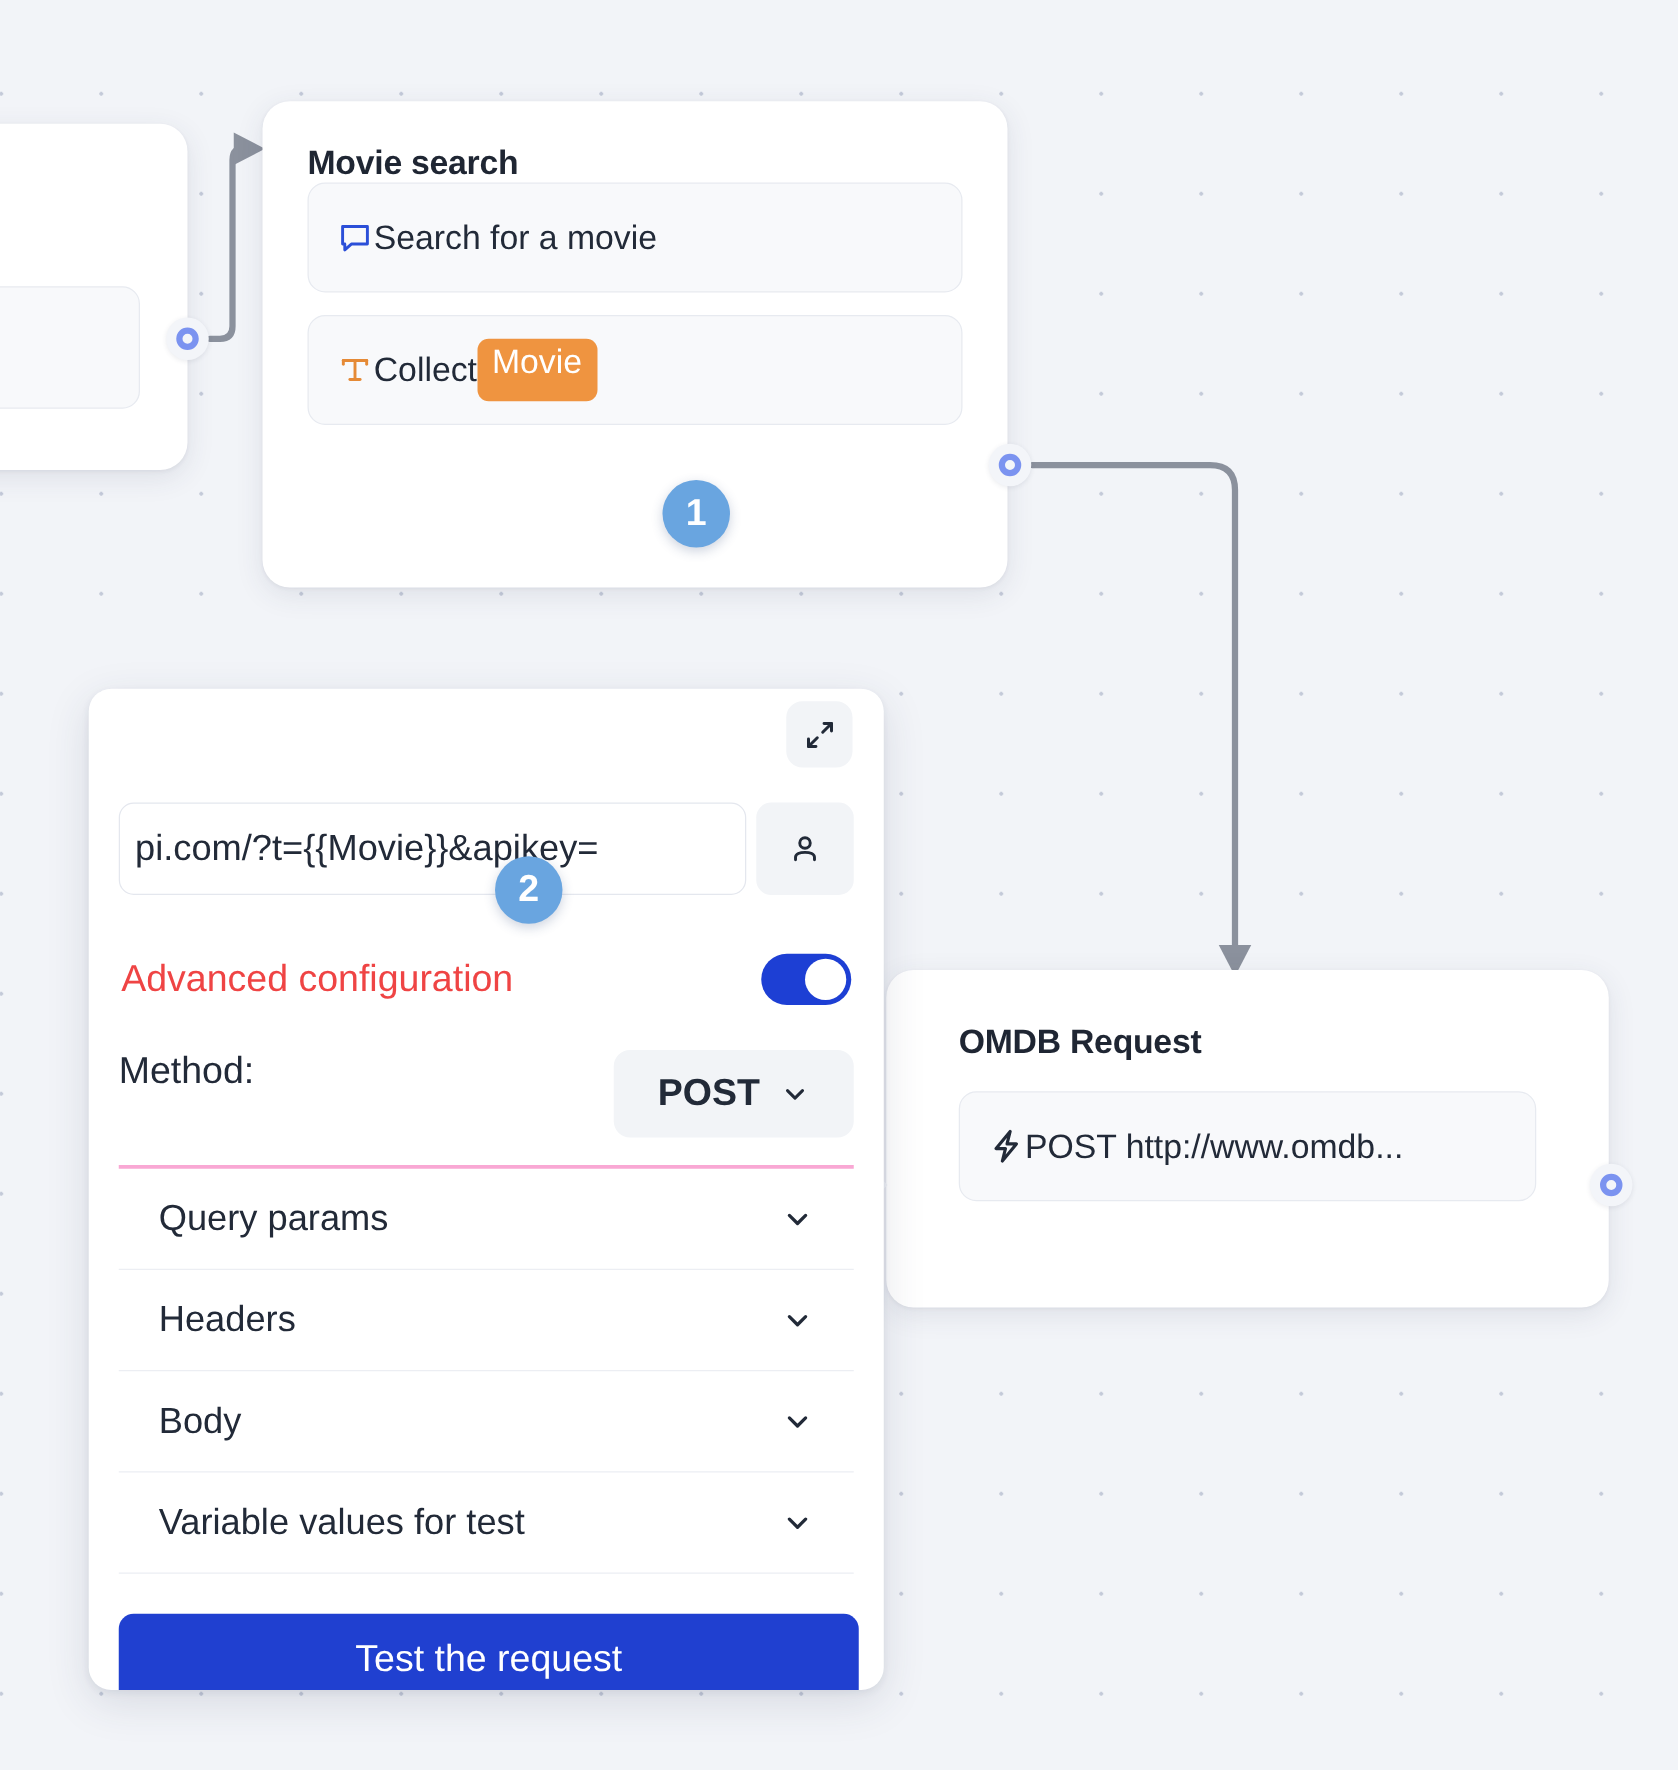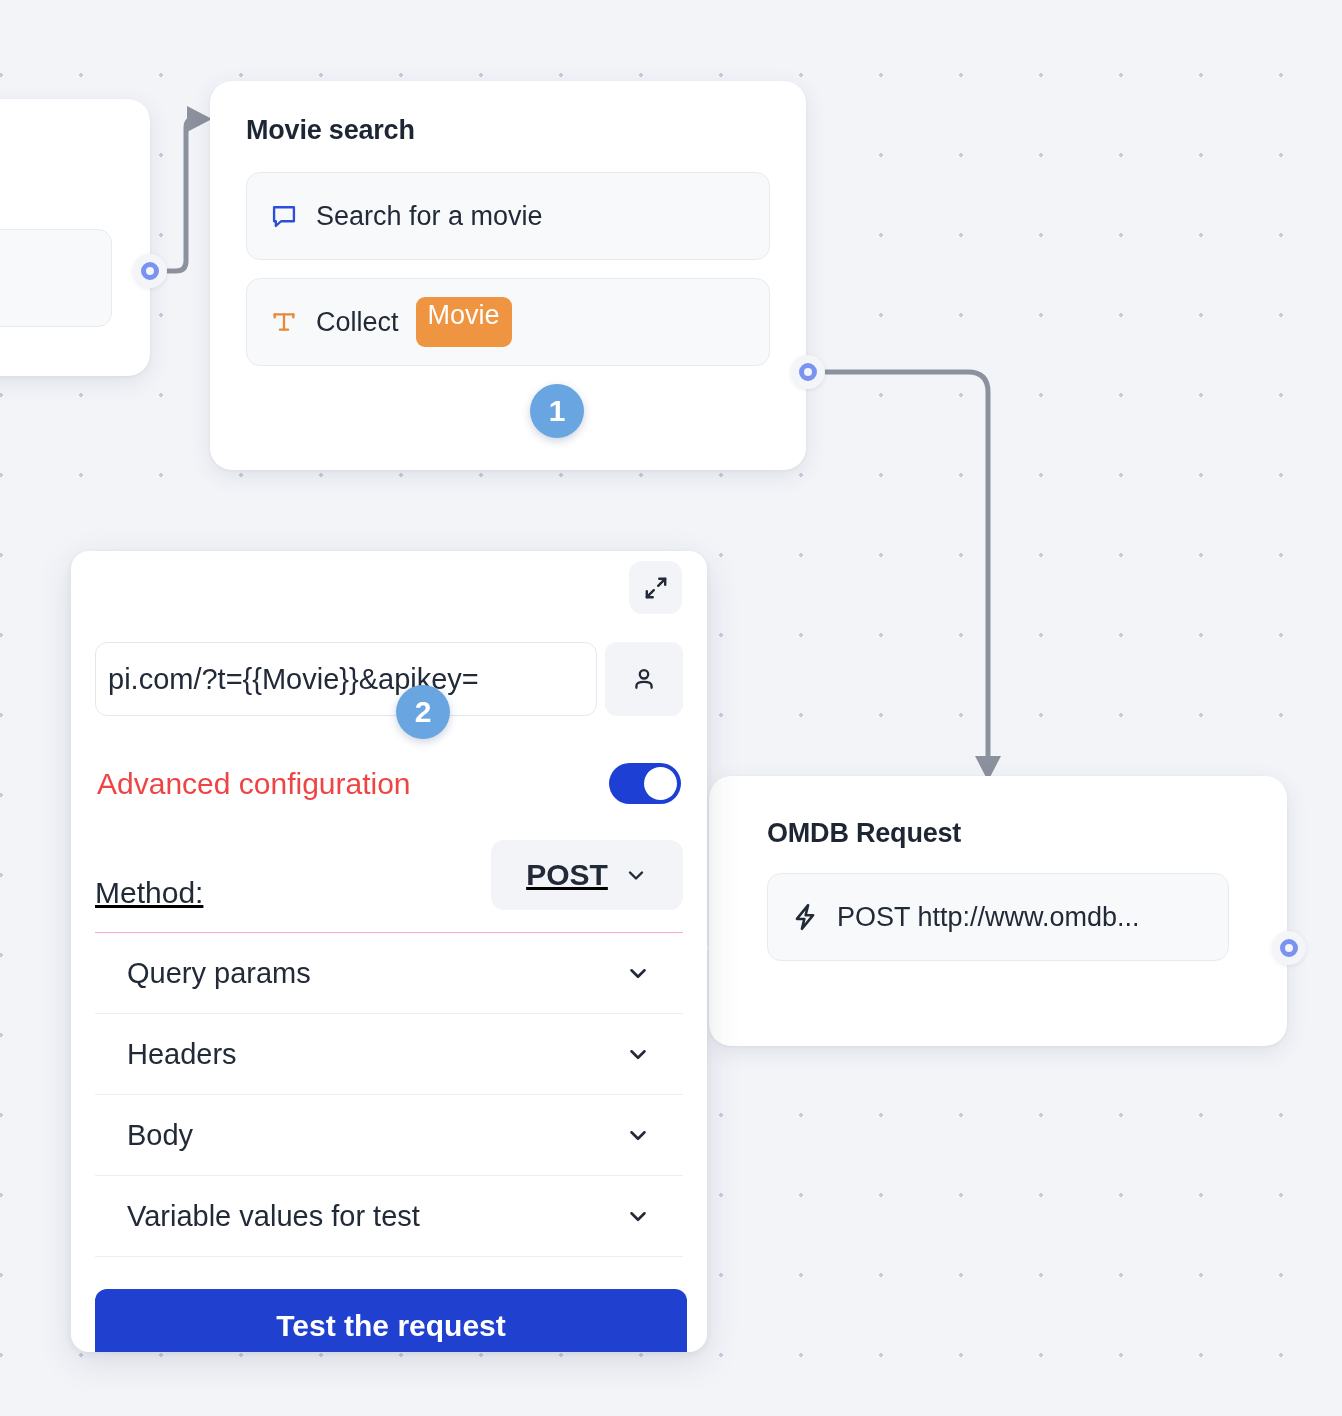--- a/index.html
+++ b/index.html
@@ -45,21 +45,20 @@
   .node-title {
     font-size: 27px;
     font-weight: 700;
     color: #1f2633;
     letter-spacing: -0.2px;
   }
 
   .node-row {
     display: flex;
     align-items: center;
-    gap: 17px;
     background: #f8f9fb;
     border: 1px solid #e7eaf0;
     border-radius: 14px;
     padding: 0 22px;
     height: 88px;
     font-size: 27px;
     color: #222a38;
   }
 
   .node-row .row-icon {
@@ -91,21 +90,21 @@
   }
 
   
   #node-movie-search {
     left: 210px;
     top: 81px;
     width: 596px;
     height: 389px;
     padding: 34px 36px;
   }
-  #node-movie-search .node-title { margin-bottom: 26px; }
+  #node-movie-search .node-title { }
   #node-movie-search .node-row { margin-bottom: 18px; }
   #node-movie-search .node-row:last-child { margin-bottom: 0; }
 
   .chip {
     display: inline-block;
     background: #ef9440;
     color: #ffffff;
     border-radius: 9px;
     padding: 3px 12px 17px 12px;
     font-size: 27px;
@@ -260,26 +259,25 @@
     right: 4px;
     top: 4px;
     width: 33px;
     height: 33px;
     border-radius: 50%;
     background: #ffffff;
   }
 
   .method-row {
     display: flex;
-    align-items: flex-end;
+    align-items: flex-start;
     justify-content: space-between;
     margin-top: 36px;
     padding-bottom: 22px;
-    border-bottom: 1px solid #f9a8d4;
-    text-decoration: underline;
+    border-bottom: 3px solid #f9a8d4;
   }
   .method-label {
     font-size: 30px;
     color: #222a38;
   }
   #method-select {
     width: 192px;
     height: 70px;
     border-radius: 13px;
     background: #f2f4f7;
@@ -312,21 +310,21 @@
     display: block;
     width: 592px;
     margin: 32px auto 0 auto;
     height: 74px;
     border: none;
     border-radius: 12px;
     background: #2040d0;
     color: #ffffff;
     font-family: "Liberation Sans", sans-serif;
     font-size: 30px;
-    font-weight: 700;
+    font-weight: 400;
     cursor: pointer;
   }
 
   .chev { display: block; }
 </style>
 </head>
 <body>
 
 <div id="canvas"></div>
 

